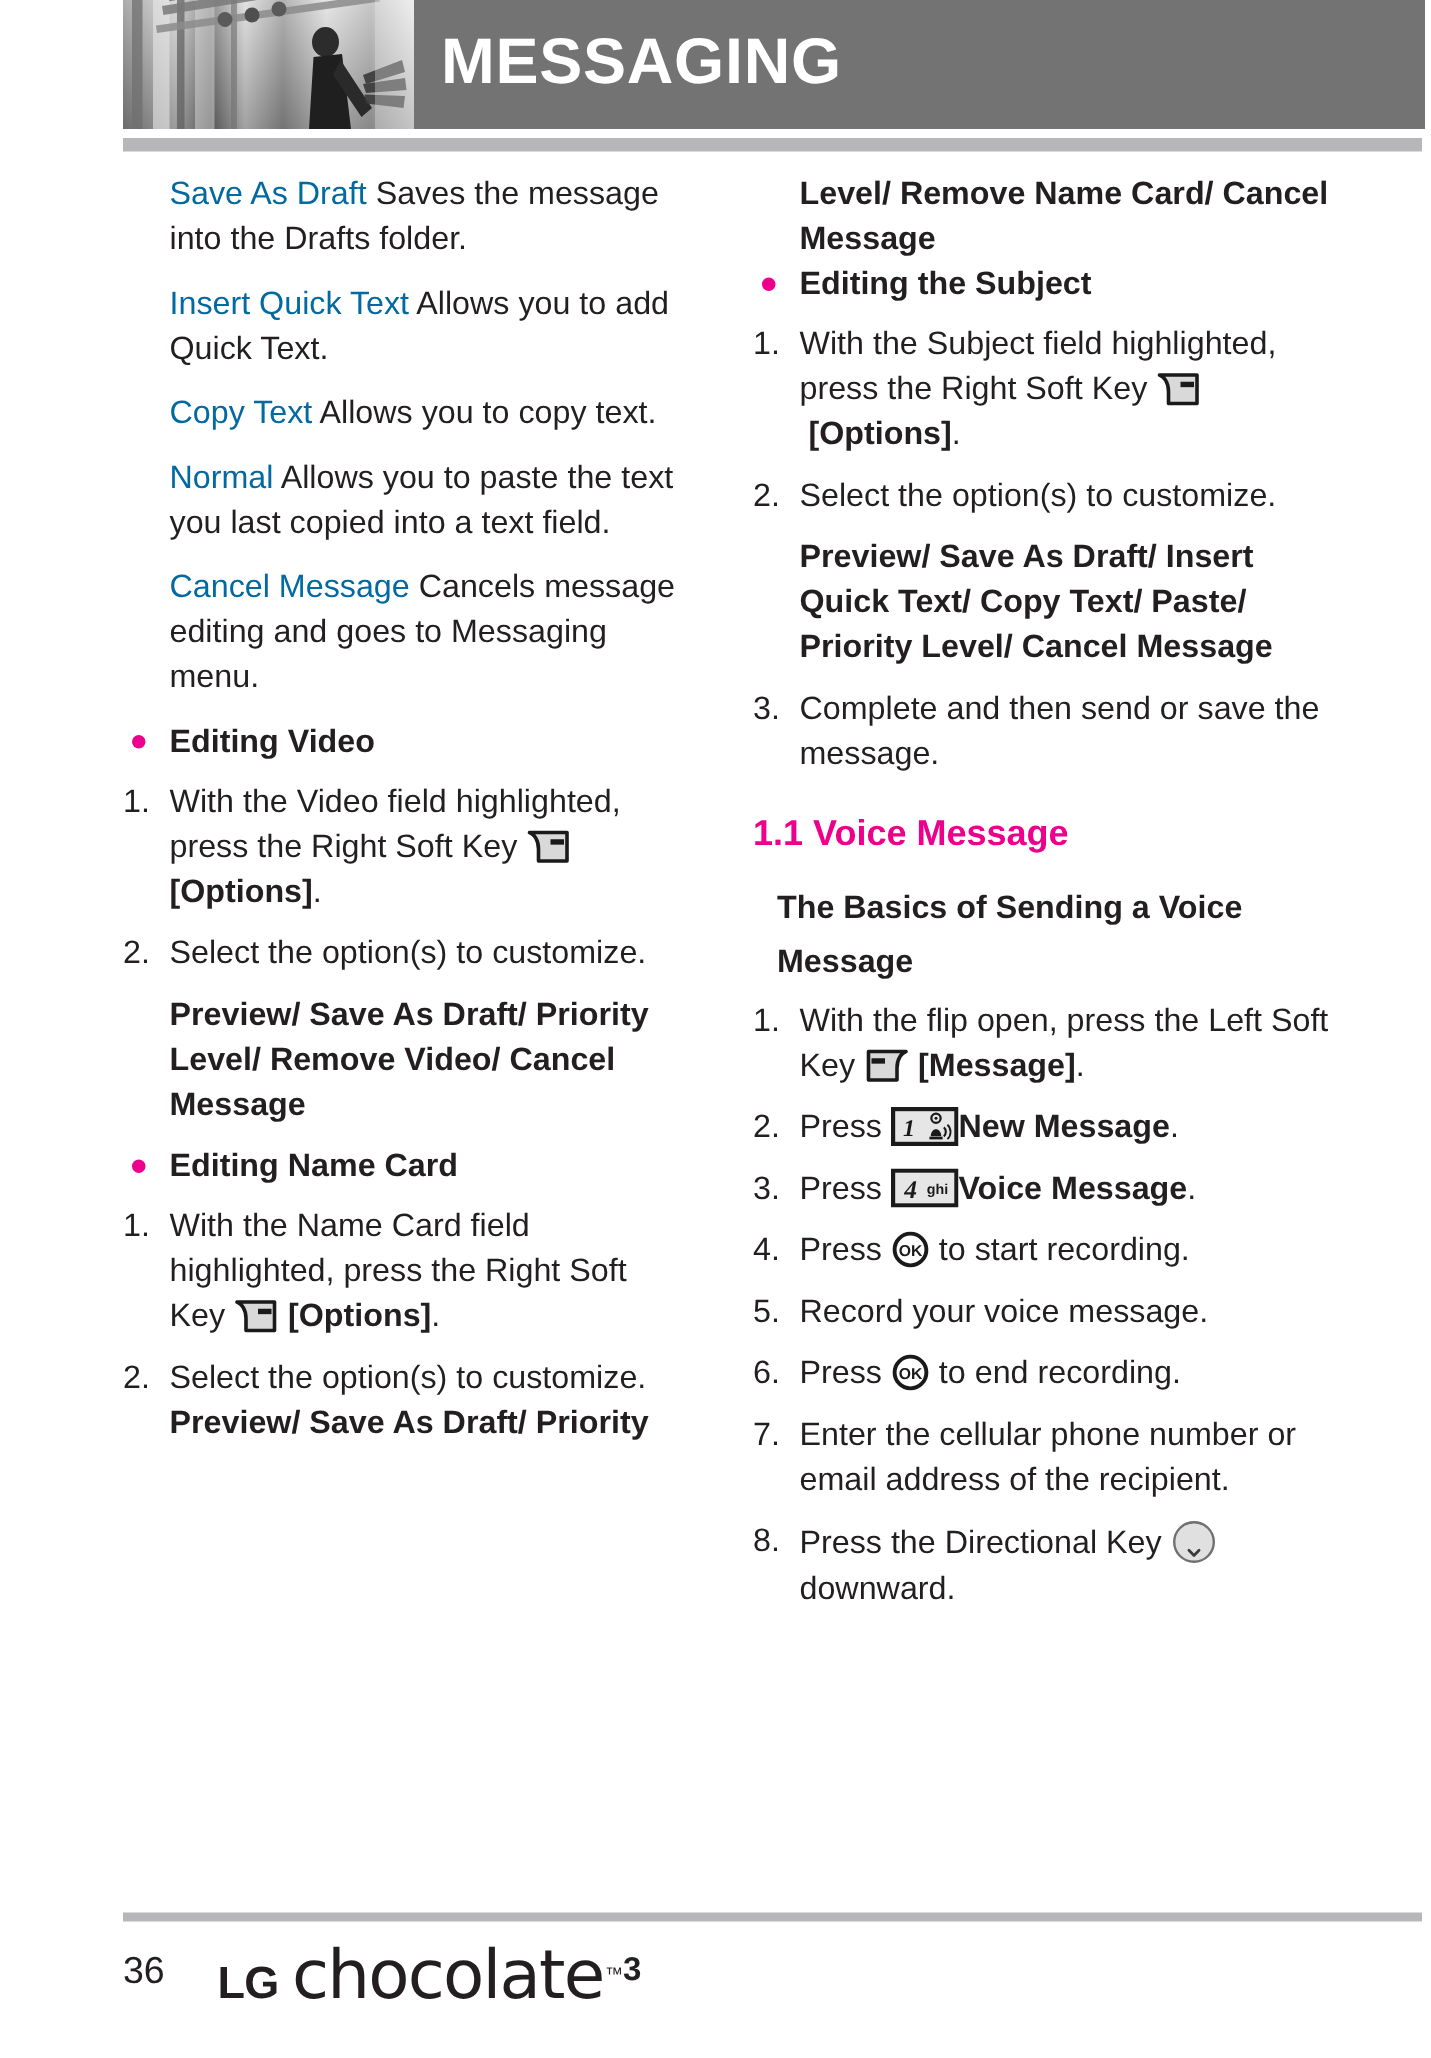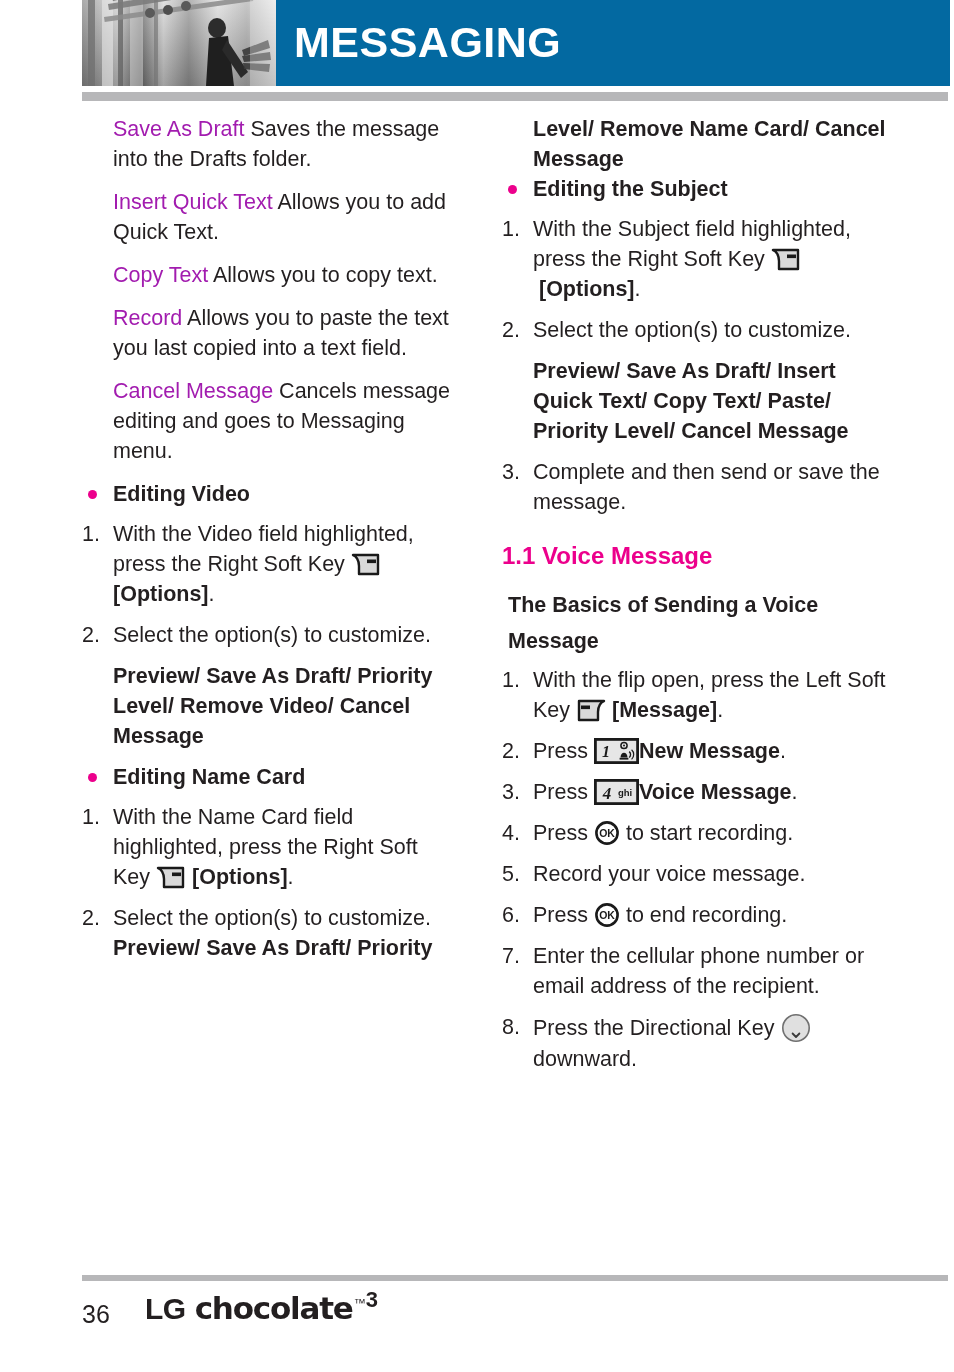--- a/index.html
+++ b/index.html
@@ -14,21 +14,21 @@
     font-family: "Liberation Sans", sans-serif;
     color: #231f20;
     overflow: hidden;
   }
 
   
   #header-band {
     position: absolute;
     left: 82px; top: 0;
     width: 868px; height: 86px;
-    background: #0369a1;
+    background: #737373;
   }
   #header-photo {
     position: absolute;
     left: 0; top: 0;
     width: 194px; height: 86px;
     overflow: hidden;
     background: #8d8d8d;
   }
   #header-photo svg { display:block; }
   #header-title {
@@ -64,21 +64,21 @@
   
   .para {
     font-size: 21.5px;
     line-height: 30px;
     margin: 0 0 13px 0;
     padding-left: 31px;
     text-indent: 0;
   }
 
   .term {
-    color: #a21caf;
+    color: #0369a1;
   }
   .bold { font-weight: bold; }
 
   
   .bullet-head {
     position: relative;
     font-size: 21.5px;
     line-height: 30px;
     font-weight: bold;
     margin: 0 0 10px 0;
@@ -121,21 +121,21 @@
     font-weight: bold;
     color: #ec008c;
     margin: 24px 0 16px 0;
     padding-left: 0;
     line-height: 30px;
   }
   .sub-title {
     font-size: 21.5px;
     font-weight: bold;
     line-height: 36px;
-    margin: 0 0 6px 6px;
+    margin: 0 0 6px 16px;
     padding-left: 0;
   }
 
   
   .ic {
     display: inline-block;
     vertical-align: -5px;
   }
   .ic-soft { width: 30px; height: 23px; }
   .ic-key  { width: 45px; height: 26px; vertical-align: -6px; }
@@ -168,26 +168,26 @@
     align-items: baseline;
   }
   #logo-lg {
     font-size: 30px;
     font-weight: bold;
     letter-spacing: -0.5px;
     color: #231f20;
     font-family: "Liberation Sans", sans-serif;
   }
   #logo-word {
-    font-size: 31px;
+    font-size: 45px;
     color: #231f20;
     font-family: "DejaVu Sans", sans-serif;
     letter-spacing: -1.2px;
     margin-left: 9px;
-    font-weight: 700;
+    font-weight: 400;
   }
   #logo-tm {
     font-size: 12px;
     color: #231f20;
     margin-left: 1px;
     position: relative;
     top: -12px;
   }
   #logo-3 {
     font-size: 22px;
@@ -256,21 +256,21 @@
 <div id="header-rule"></div>
 
 <div id="col-left">
 
   <p class="para"><span class="term">Save As Draft</span><span> Saves the message into the Drafts folder.</span></p>
 
   <p class="para"><span class="term">Insert Quick Text</span><span> Allows you to add Quick Text.</span></p>
 
   <p class="para"><span class="term">Copy Text</span><span> Allows you to copy text.</span></p>
 
-  <p class="para"><span class="term">Record</span><span> Allows you to paste the text you last copied into a text field.</span></p>
+  <p class="para"><span class="term">Normal</span><span> Allows you to paste the text you last copied into a text field.</span></p>
 
 
   <p class="para"><span class="term">Cancel Message</span><span> Cancels message editing and goes to Messaging menu.</span></p>
 
   <div class="bullet-head">
     <span class="dot"></span>
     <span>Editing Video</span>
   </div>
 
   <div class="step">

